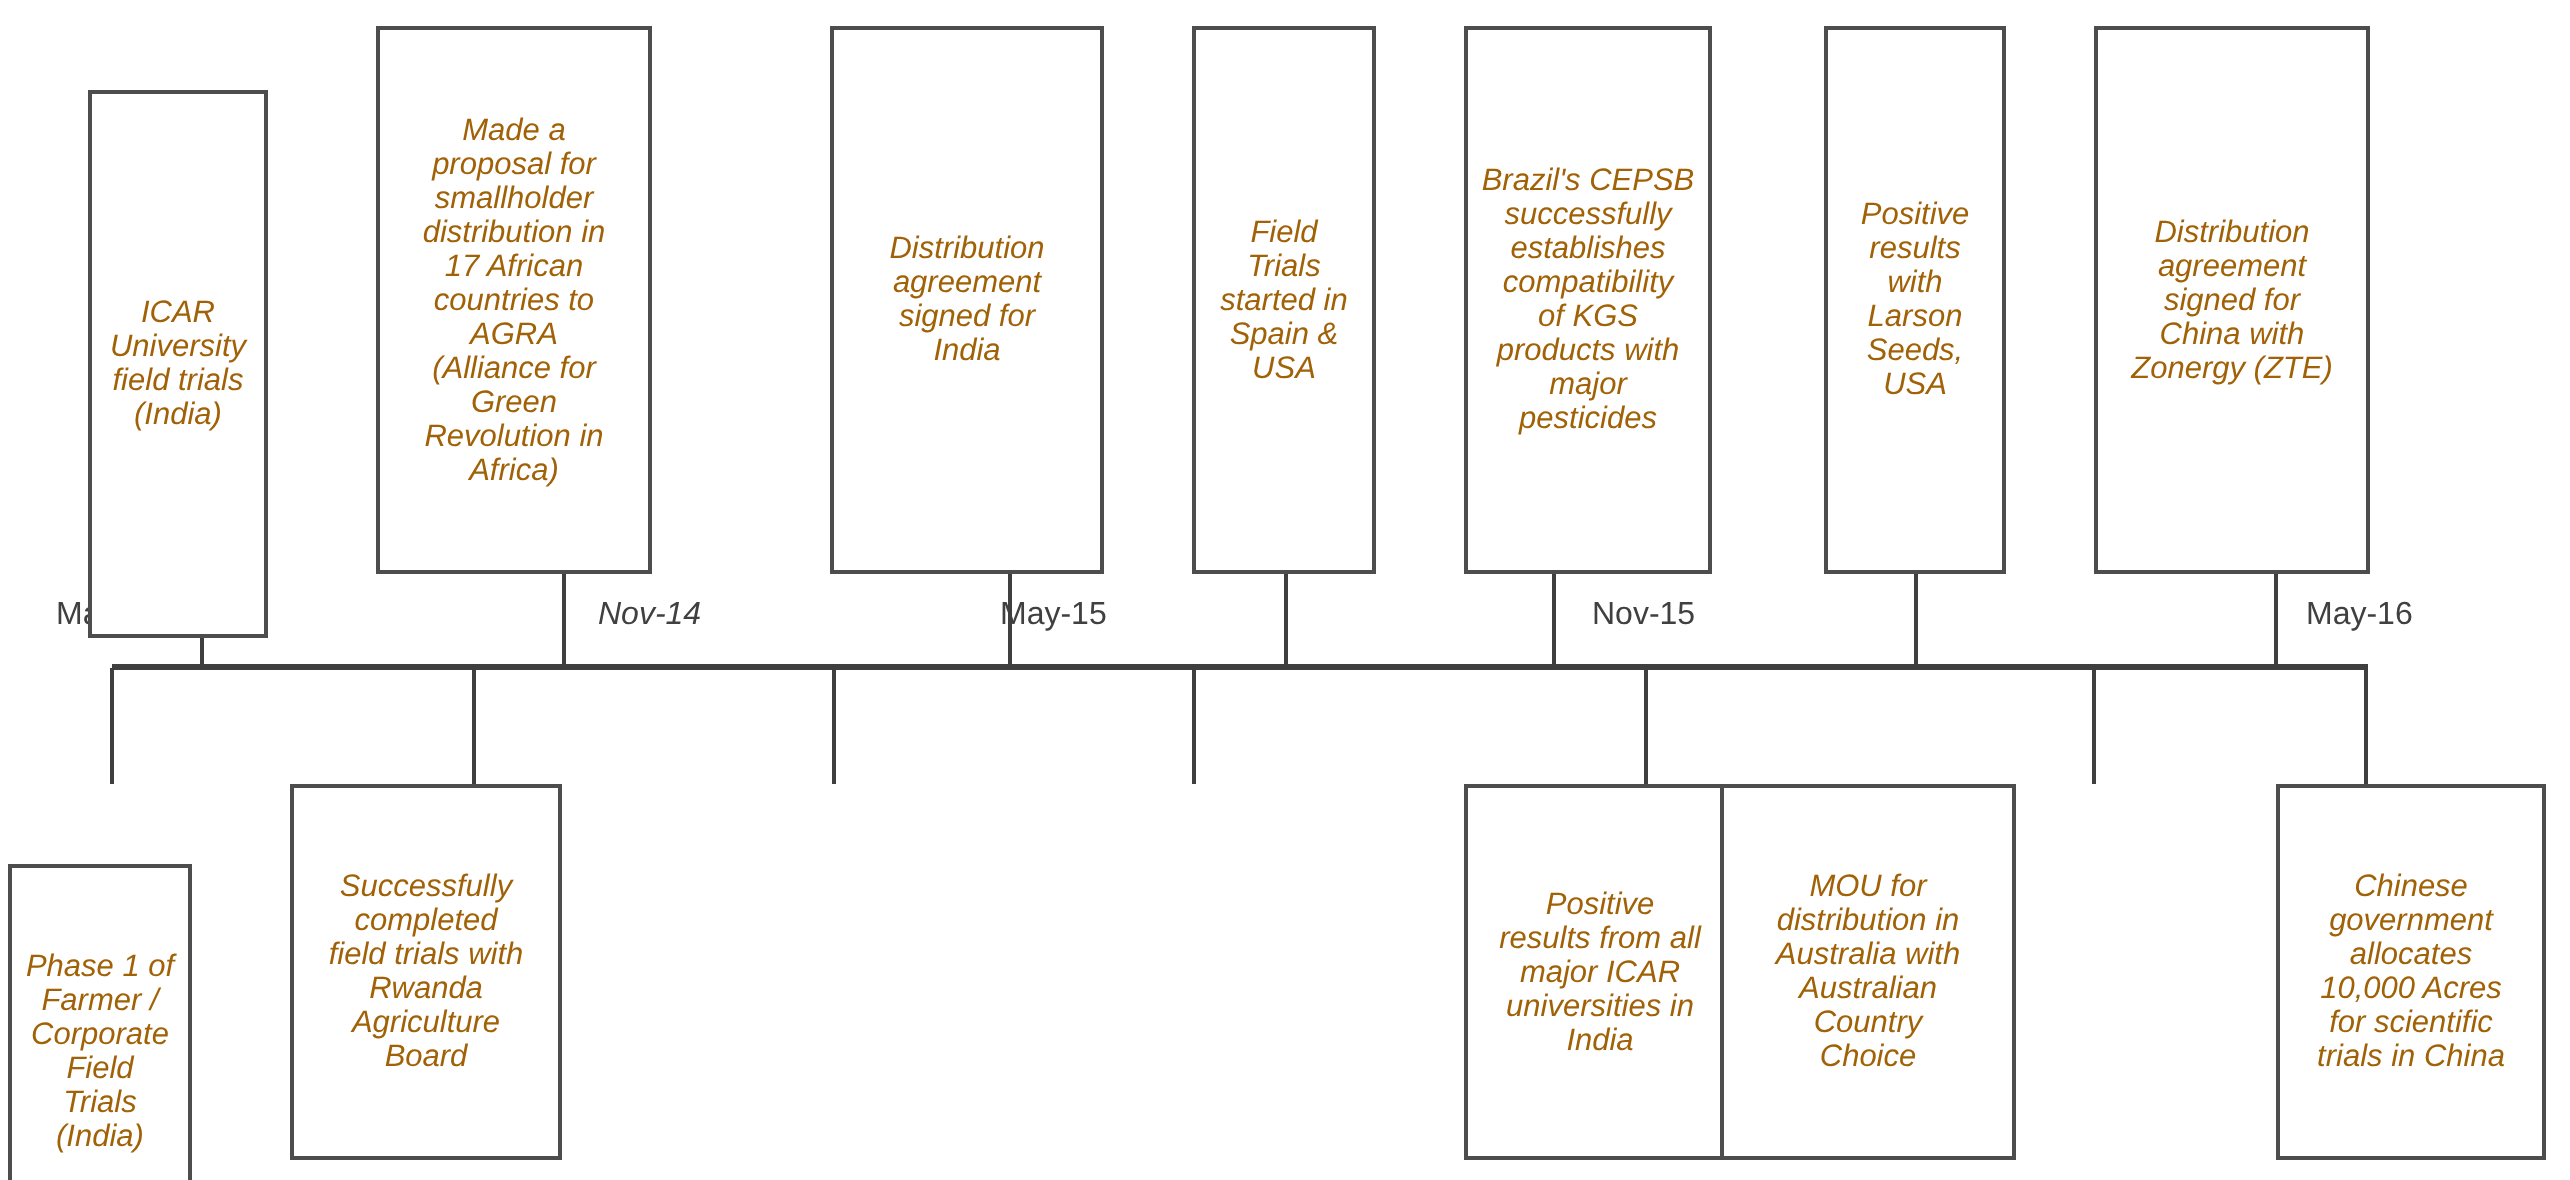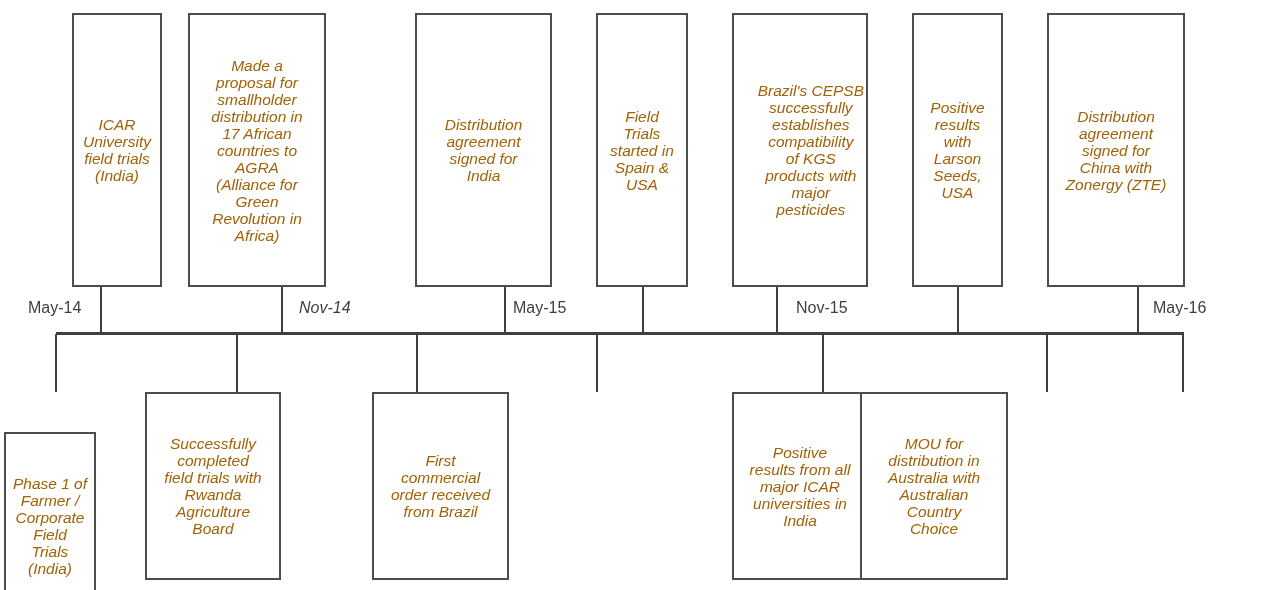--- a/index.html
+++ b/index.html
@@ -62,41 +62,41 @@
 </style>
 </head>
 <body>
 
 <div class="canvas">
 
   <div class="axis"></div>
 
   <span class="date-label" style="left:28px;">May-14</span>
   <span class="date-label" style="left:299px;font-style:italic;">Nov-14</span>
-  <span class="date-label" style="left:513px;">May-15</span>
+  <span class="date-label" style="left:500px;">May-15</span>
   <span class="date-label" style="left:796px;">Nov-15</span>
   <span class="date-label" style="left:1153px;">May-16</span>
 
   <div class="connector down" style="left:100px;"></div>
   <div class="connector down" style="left:281px;"></div>
   <div class="connector down" style="left:504px;"></div>
   <div class="connector down" style="left:642px;"></div>
   <div class="connector down" style="left:776px;"></div>
   <div class="connector down" style="left:957px;"></div>
   <div class="connector down" style="left:1137px;"></div>
 
   <div class="connector up" style="left:55px;"></div>
   <div class="connector up" style="left:236px;"></div>
   <div class="connector up" style="left:416px;"></div>
   <div class="connector up" style="left:596px;"></div>
   <div class="connector up" style="left:822px;"></div>
   <div class="connector up" style="left:1046px;"></div>
   <div class="connector up" style="left:1182px;"></div>
 
-  <div class="event-box top-box" style="left:72px;width:90px;">
+  <div class="event-box top-box" style="left:44px;width:90px;margin-top:32px;">
     <span class="event-text">ICAR
 University
 field trials
 (India)</span>
   </div>
   <div class="event-box top-box" style="left:188px;width:138px;">
     <span class="event-text">Made a
 proposal for
 smallholder
 distribution in
@@ -114,21 +114,21 @@
 signed for
 India</span>
   </div>
   <div class="event-box top-box" style="left:596px;width:92px;">
     <span class="event-text">Field
 Trials
 started in
 Spain &amp;
 USA</span>
   </div>
-  <div class="event-box top-box" style="left:732px;width:136px;justify-content:flex-end;">
+  <div class="event-box top-box" style="left:732px;width:124px;">
     <span class="event-text">Brazil's CEPSB
 successfully
 establishes
 compatibility
 of KGS
 products with
 major
 pesticides</span>
   </div>
   <div class="event-box top-box" style="left:912px;width:91px;">
@@ -156,35 +156,37 @@
 (India)</span>
   </div>
   <div class="event-box bottom-box" style="left:145px;width:136px;">
     <span class="event-text">Successfully
 completed
 field trials with
 Rwanda
 Agriculture
 Board</span>
   </div>
-  <div class="event-box bottom-box" style="left:372px;width:137px;">
-    <span class="event-text">First
-commercial
-order received
-from Brazil</span>
-  </div>
   <div class="event-box bottom-box" style="left:732px;width:136px;">
     <span class="event-text">Positive
 results from all
 major ICAR
 universities in
 India</span>
   </div>
   <div class="event-box bottom-box" style="left:860px;width:148px;">
     <span class="event-text">MOU for
 distribution in
 Australia with
 Australian
 Country
 Choice</span>
   </div>
+  <div class="event-box bottom-box" style="left:1138px;width:135px;">
+    <span class="event-text">Chinese
+government
+allocates
+10,000 Acres
+for scientific
+trials in China</span>
+  </div>
 
 </div>
 
 </body></html>

